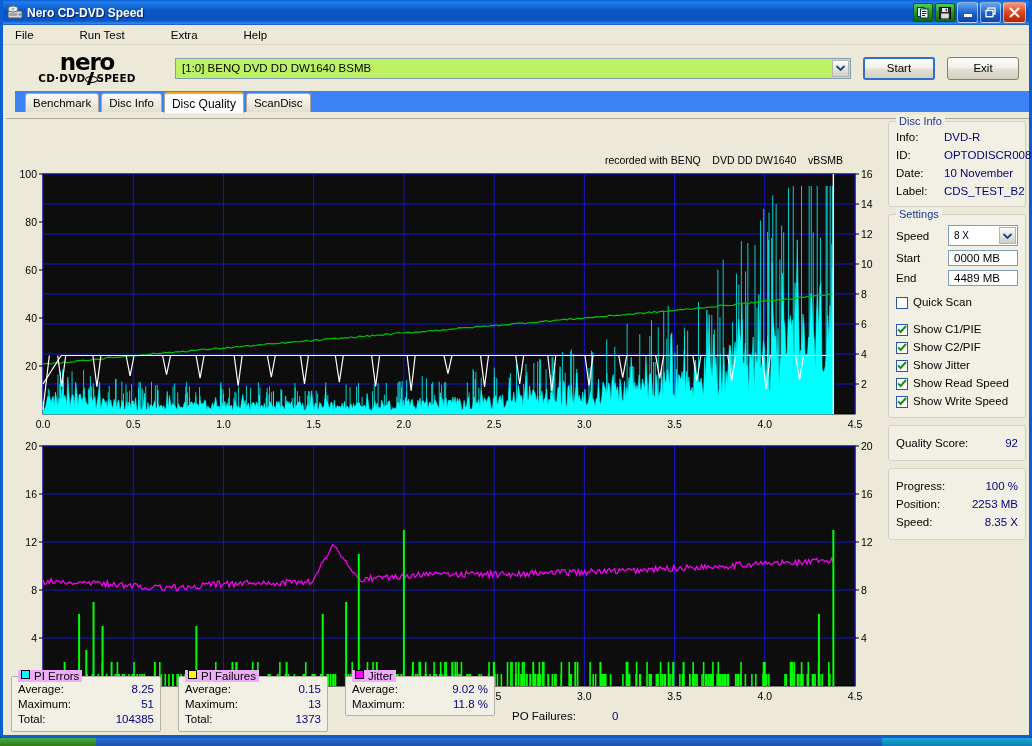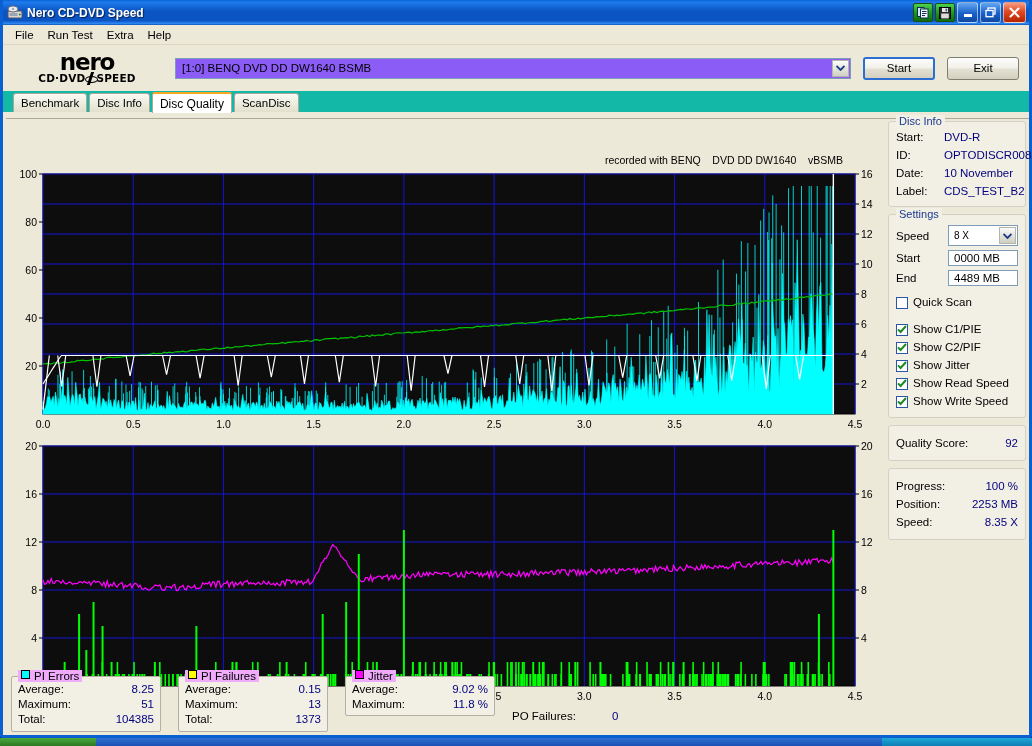--- a/index.html
+++ b/index.html
@@ -69,20 +69,21 @@
   .sysbtn.max { background: linear-gradient(180deg,#63a7f2,#1860c8 55%,#0d47a0); }
   .sysbtn.close { background: linear-gradient(180deg,#f79b82,#e04a22 45%,#b32400); width:23px;}
 
   
   .menubar {
     height: 20px;
     background: #ece9d8;
     display: flex; align-items: center;
     padding-left: 5px;
     border-bottom: 1px solid #dcd8c4;
+    gap: 32px;
   }
   .menu-item {
     font-size: 11.5px; color: #000;
     padding: 2px 7px;
     cursor: pointer;
   }
 
   
   .toprow {
     height: 46px;
@@ -124,21 +125,21 @@
   }
   .nero-slash::after {
     content:""; position:absolute; left:-1px; top:3px;
     width: 11px; height: 5px; border:1.5px solid #000;
     border-radius: 50%;
   }
   .drive-select {
     flex: 1 1 auto;
     height: 21px;
     margin-left: 12px;
-    background: #8b5cf6;
+    background: #bef264;
     border: 1px solid #7f9db9;
     display: flex; align-items: center;
     font-size: 11.5px;
     padding-left: 6px;
     position: relative;
     cursor: pointer;
   }
   .drive-arrow {
     position: absolute; right: 1px; top: 1px;
     width: 17px; height: 17px;
@@ -158,21 +159,22 @@
     flex: 0 0 auto;
   }
   .btn.focus { border: 2px solid #2c6fd1; }
 
   
   .tabbar {
     height: 21px;
     padding-left: 10px;
     display: flex; align-items: flex-end;
     position: relative;
-    background: #14b8a6;
+    background: #3b82f6;
+    margin-left: 12px;
   }
   .tab {
     height: 19px;
     padding: 0 7px;
     font-size: 11.5px;
     display: flex; align-items: center;
     background: linear-gradient(180deg,#fbfaf5,#eceadb 60%,#e2dfcd);
     border: 1px solid #aca899;
     border-bottom: none;
     border-radius: 3px 3px 0 0;
@@ -1158,21 +1160,21 @@
               <text x="844" y="260" text-anchor="middle" font-size="10.5" font-family="&quot;Liberation Sans&quot;, sans-serif" fill="#000">4.5</text>
             </svg>
         </div>
       </div>
 
       <div class="sidebar">
 
         <div class="group">
           <div class="group-title">Disc Info</div>
           <div class="kv">
-            <span class="k">Start:</span>
+            <span class="k">Info:</span>
             <span class="v">DVD-R</span>
           </div>
           <div class="kv">
             <span class="k">ID:</span>
             <span class="v">OPTODISCR008</span>
           </div>
           <div class="kv">
             <span class="k">Date:</span>
             <span class="v">10 November</span>
           </div>

